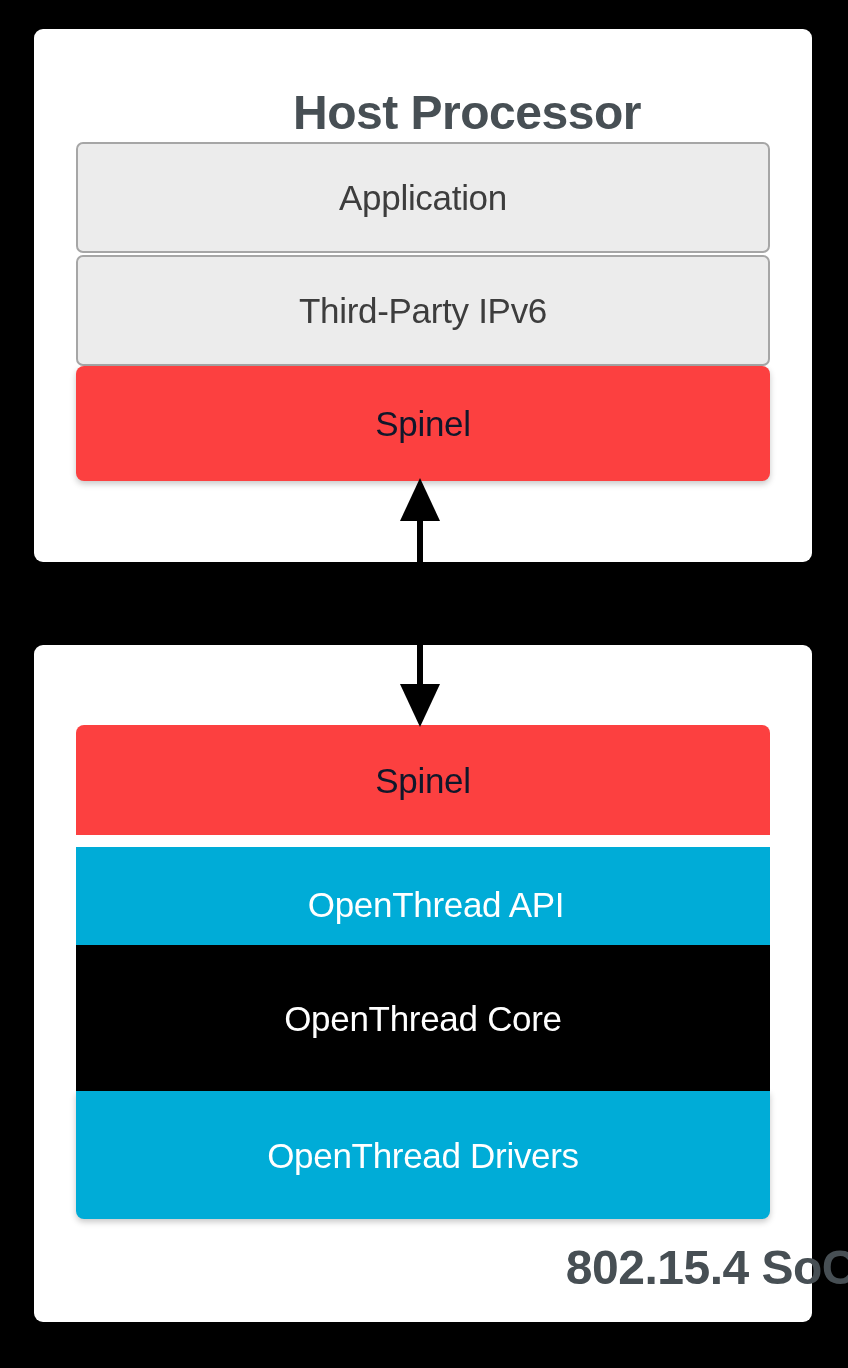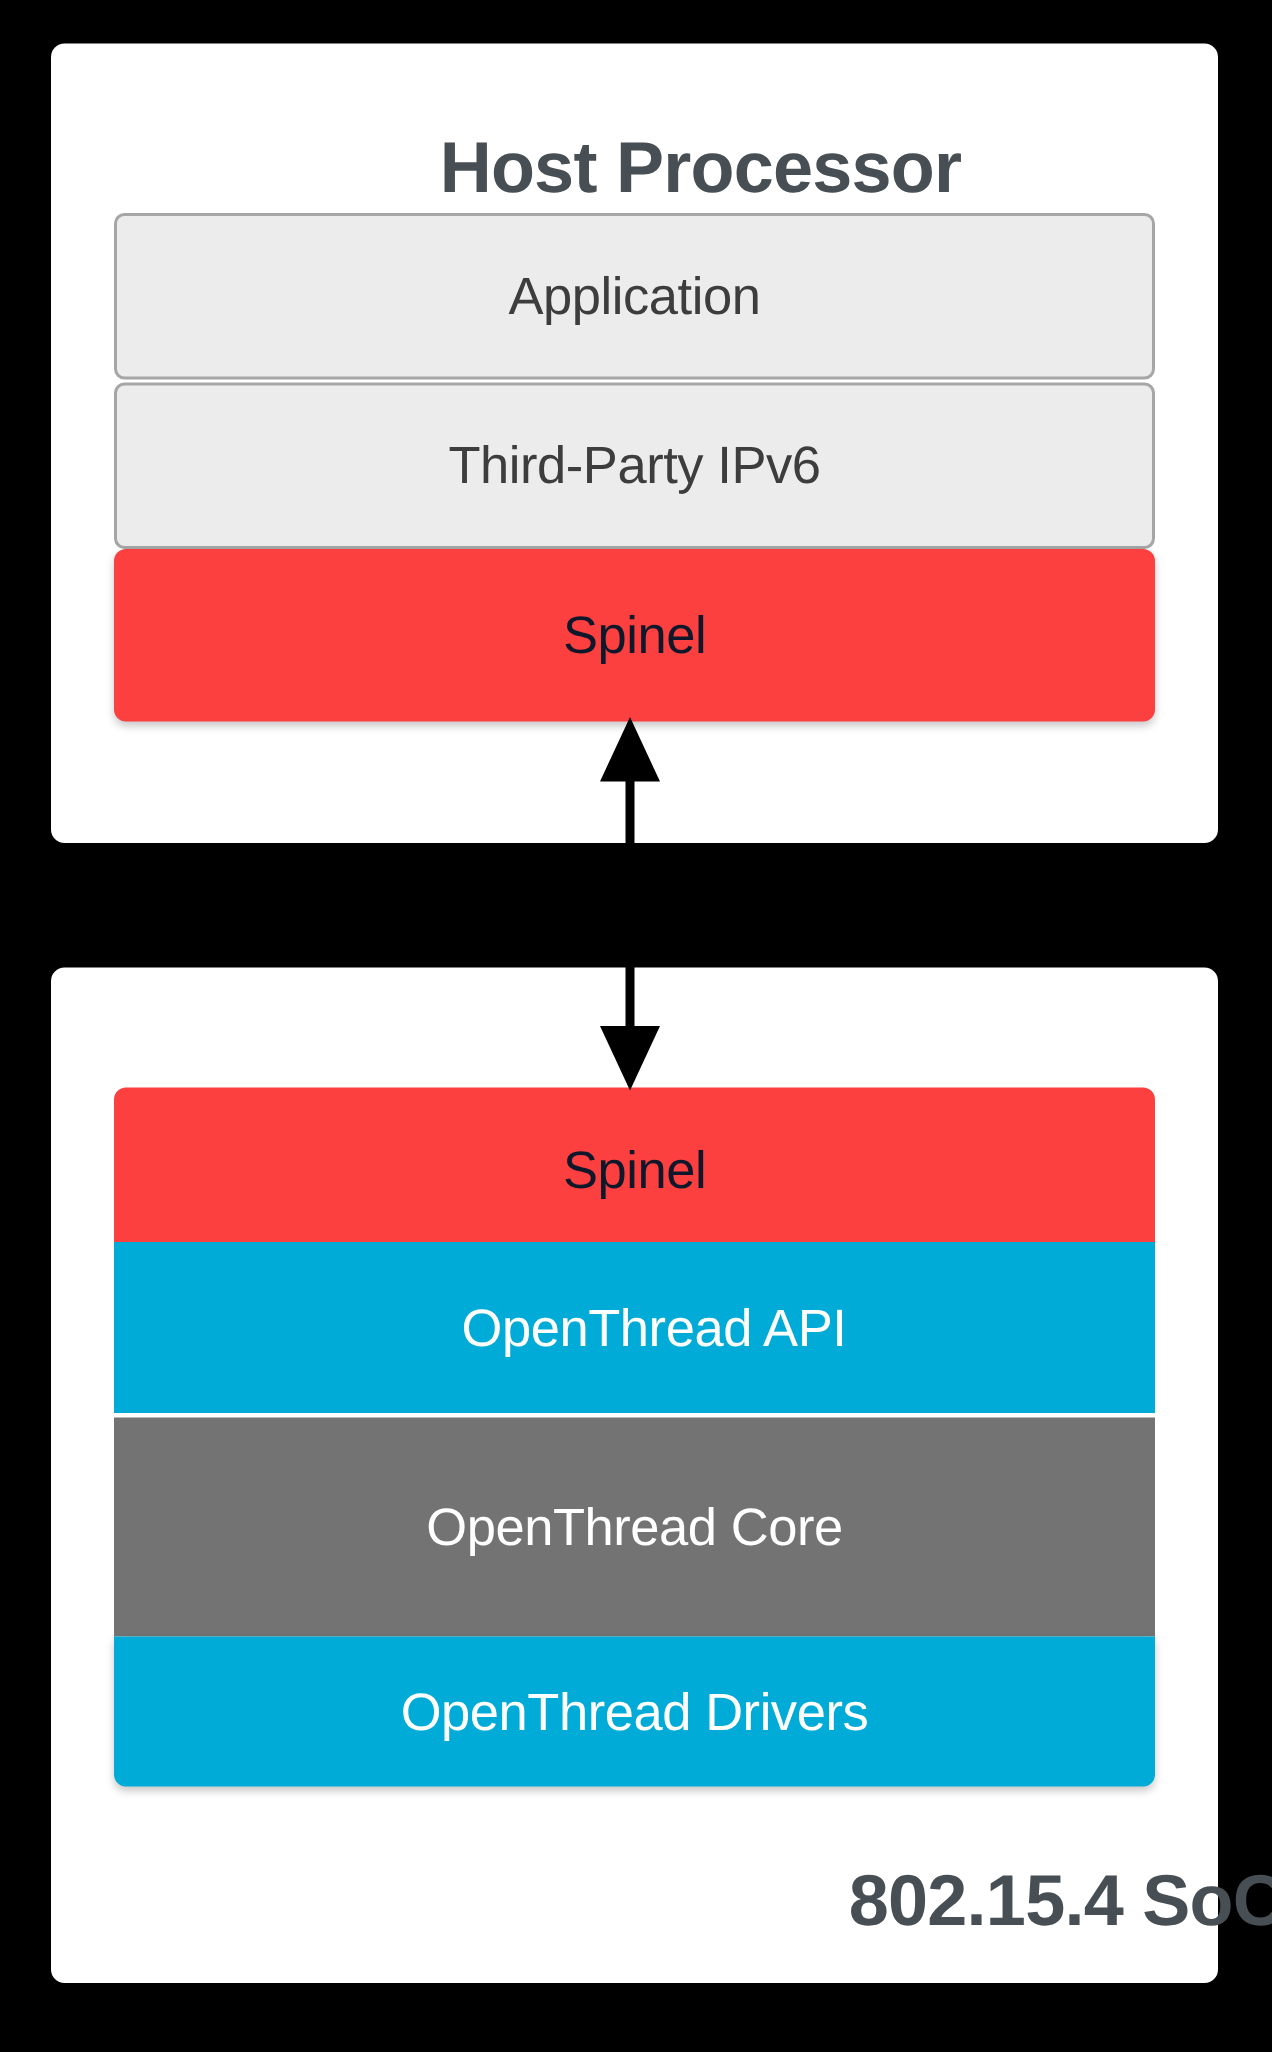--- a/index.html
+++ b/index.html
@@ -76,21 +76,21 @@
   .layer-gray {
     background: #ececec;
     border: 2px solid #a6a6a6;
     border-radius: 7px;
     color: #3d3d3d;
   }
 
   
   .layer-red    { background: #fc4040; color: #0f172a; }
   .layer-cyan   { background: #00acd7; color: #ffffff; }
-  .layer-navy   { background: #737373; color: #ffffff; }
+  .layer-navy   { background: #000000; color: #ffffff; }
 
   .shadow-soft {
     box-shadow: 0 3px 6px rgba(0,0,0,0.22);
   }
 
   
   #host-application {
     left: 42px;  top: 113px;  width: 694px;  height: 111px;
   }
   #host-ipv6 {
@@ -100,27 +100,27 @@
     left: 42px;  top: 337px;  width: 694px;  height: 115px;
     border-radius: 8px;
   }
 
   
   #soc-spinel {
     left: 42px;  top: 80px;   width: 694px;  height: 110px;
     border-radius: 8px 8px 0 0;
   }
   #soc-api {
-    left: 42px;  top: 183px;  width: 694px;  height: 114px; padding-left: 26px;
+    left: 42px;  top: 202px;  width: 694px;  height: 114px; padding-left: 26px;
   }
   #soc-core {
     left: 42px;  top: 300px;  width: 694px;  height: 146px;
   }
   #soc-drivers {
-    left: 42px;  top: 446px;  width: 694px;  height: 100px;
+    left: 42px;  top: 446px;  width: 694px;  height: 128px;
     border-radius: 0 0 8px 8px;
   }
 
   
   #connector {
     position: absolute;
     left: 0;
     top: 0;
     width: 848px;
     height: 1368px;

